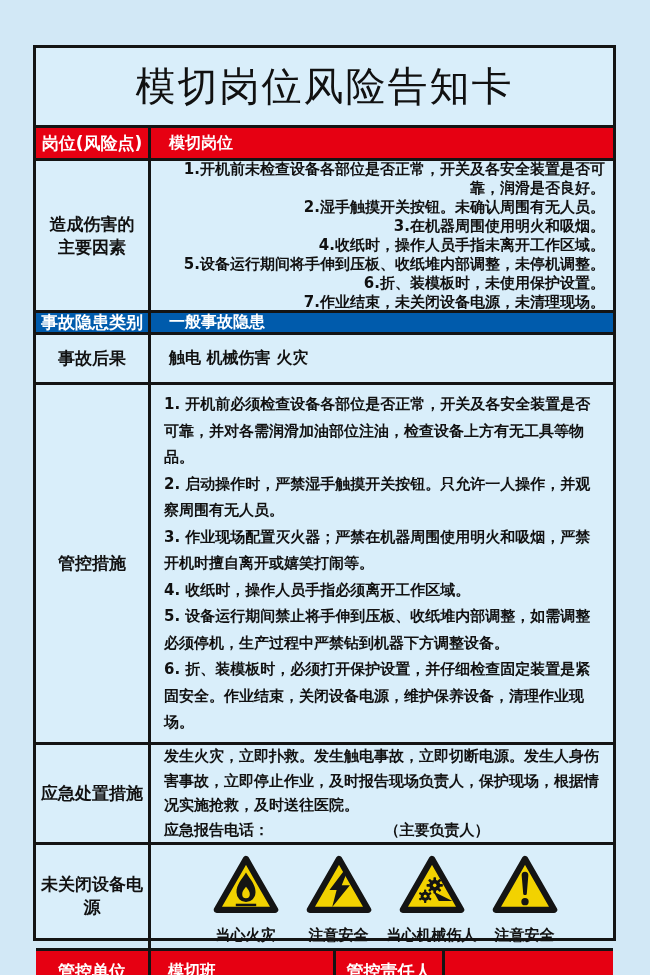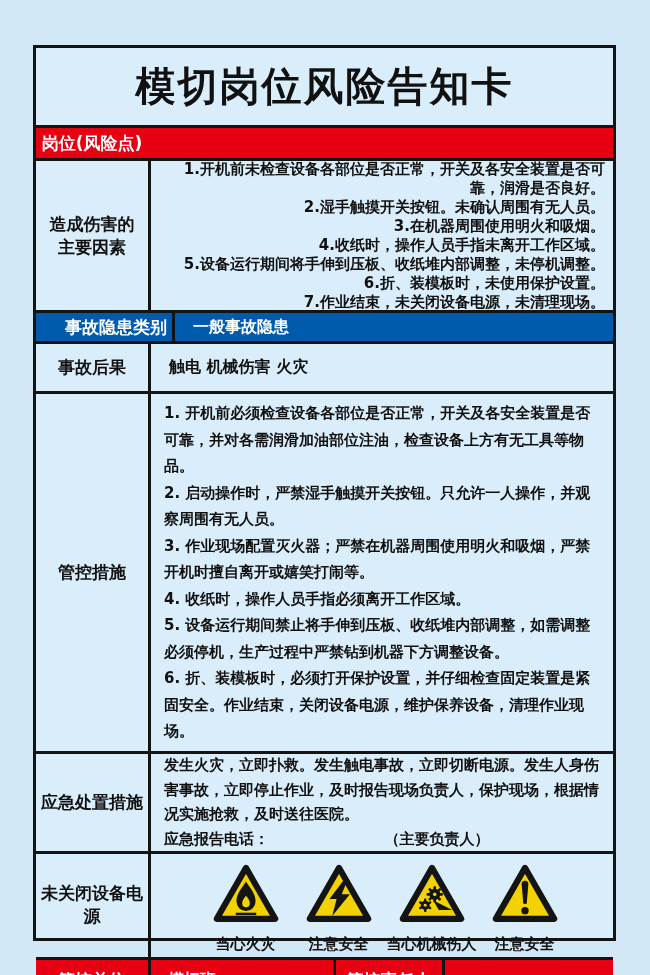--- a/index.html
+++ b/index.html
@@ -20,26 +20,26 @@
     flex:0 0 112px;width:112px;display:flex;flex-direction:column;
     align-items:center;justify-content:center;text-align:center;
     font-weight:bold;font-size:17px;line-height:1.35;box-sizing:border-box;
   }
   .content-cell{
     flex:1 1 auto;border-left:3px solid #141414;box-sizing:border-box;
     display:flex;flex-direction:column;justify-content:center;
   }
   
   .title-row{height:77px;align-items:center;justify-content:center;display:flex;}
-  .title-text{font-size:40px;font-weight:bold;letter-spacing:2px;text-align:right;}
+  .title-text{font-size:40px;font-weight:normal;letter-spacing:2px;text-align:right;}
   
   .band-red{background:#e60012;color:#fff;}
   .band-blue{background:#005bac;color:#fff;}
   .row-gangwei{height:33px;}
-  .row-leibie{height:31px;padding-left:24px;}
+  .row-leibie{height:22px;}
   .row-houguo{height:50px;}
   .value-line{font-size:16px;font-weight:bold;padding-left:18px;}
   .row-gangwei .value-line,.row-leibie .value-line{font-size:16px;}
   
   .row-yinsu{height:152px;}
   .factors-list{padding:5px 8px 5px 11px;font-size:15px;font-weight:bold;line-height:19px;text-align:right;}
   .factors-list .li{padding-left:17px;text-indent:-17px;}
   
   .row-guankong{flex:1 1 auto;}
   .measures-list{padding:6px 12px 6px 13px;font-size:15px;font-weight:bold;line-height:26.5px;}
@@ -65,20 +65,23 @@
 <body>
 
 <div class="card">
 
   <div class="row title-row">
     <div class="title-text">模切岗位风险告知卡</div>
   </div>
 
   <div class="row row-gangwei band-red">
     <div class="label-cell band-red">岗位(风险点)</div>
+    <div class="content-cell band-red">
+      <div class="value-line">模切岗位</div>
+    </div>
   </div>
 
   <div class="row row-yinsu">
     <div class="label-cell">
       <span>造成伤害的</span>
       <span>主要因素</span>
     </div>
     <div class="content-cell">
       <div class="factors-list">
         <div class="li">1.开机前未检查设备各部位是否正常，开关及各安全装置是否可靠，润滑是否良好。</div>

